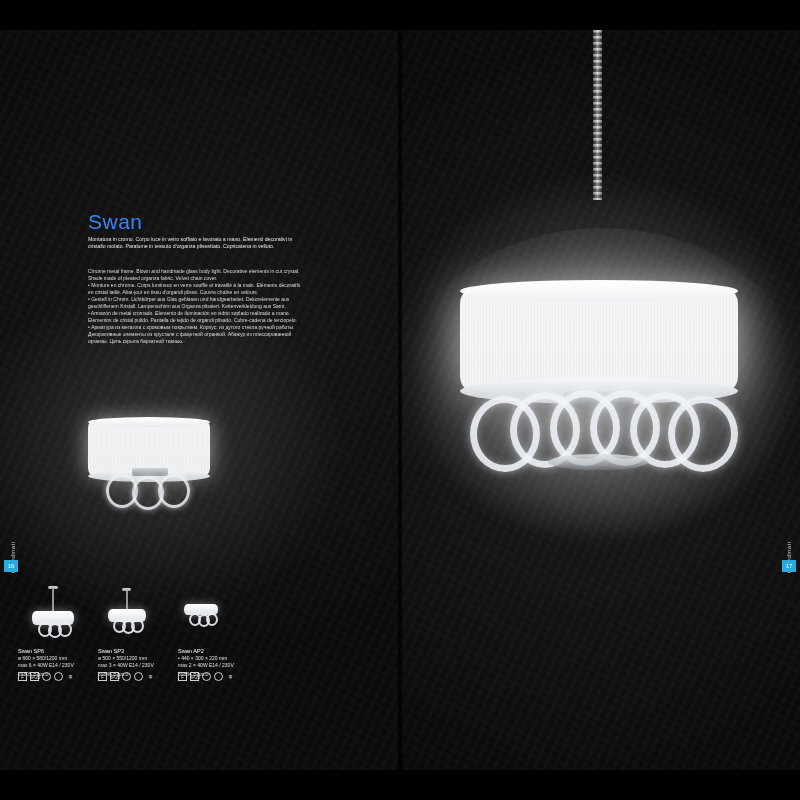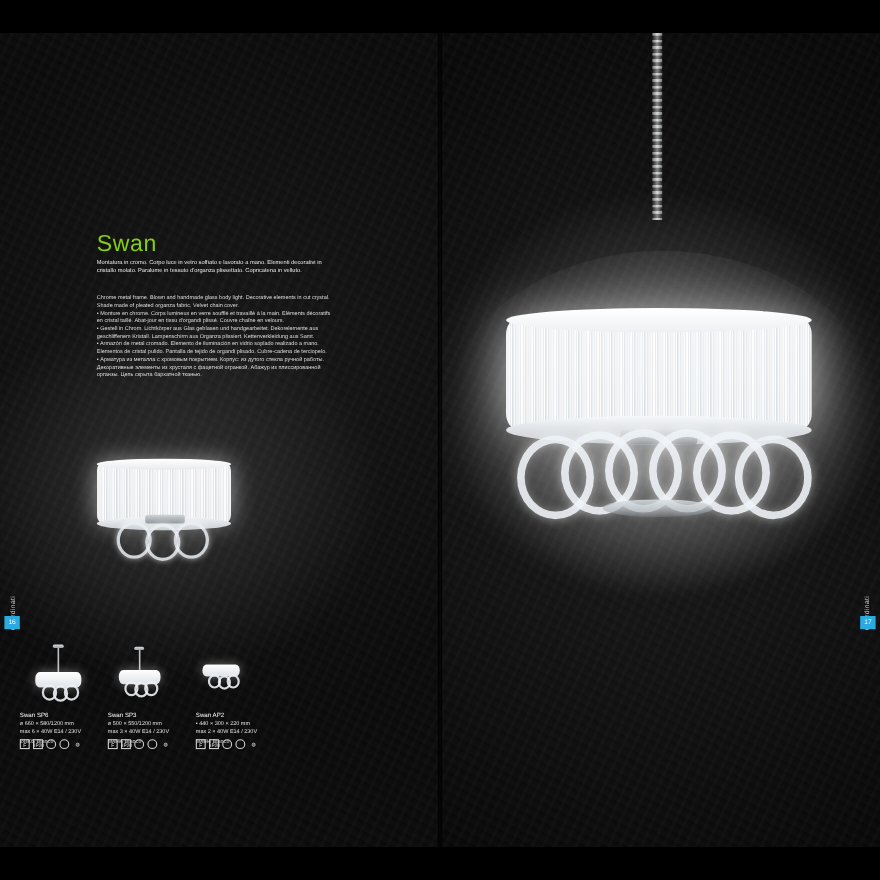--- a/index.html
+++ b/index.html
@@ -92,21 +92,21 @@
     position: absolute;
     left: 398px; top: 30px;
     width: 4px; height: 740px;
     background: linear-gradient(to right, rgba(0,0,0,0.9), rgba(0,0,0,0.55), rgba(0,0,0,0.9));
   }
 
   
   .title {
     position: absolute;
     left: 88px; top: 180px;
-    color: #84cc16;
+    color: #3b82f6;
     font-size: 21px;
     font-weight: 400;
     letter-spacing: 0.5px;
   }
   .desc-it {
     position: absolute;
     left: 88px; top: 206px;
     width: 215px;
     color: #e9e9e9;
     font-size: 5.2px;

